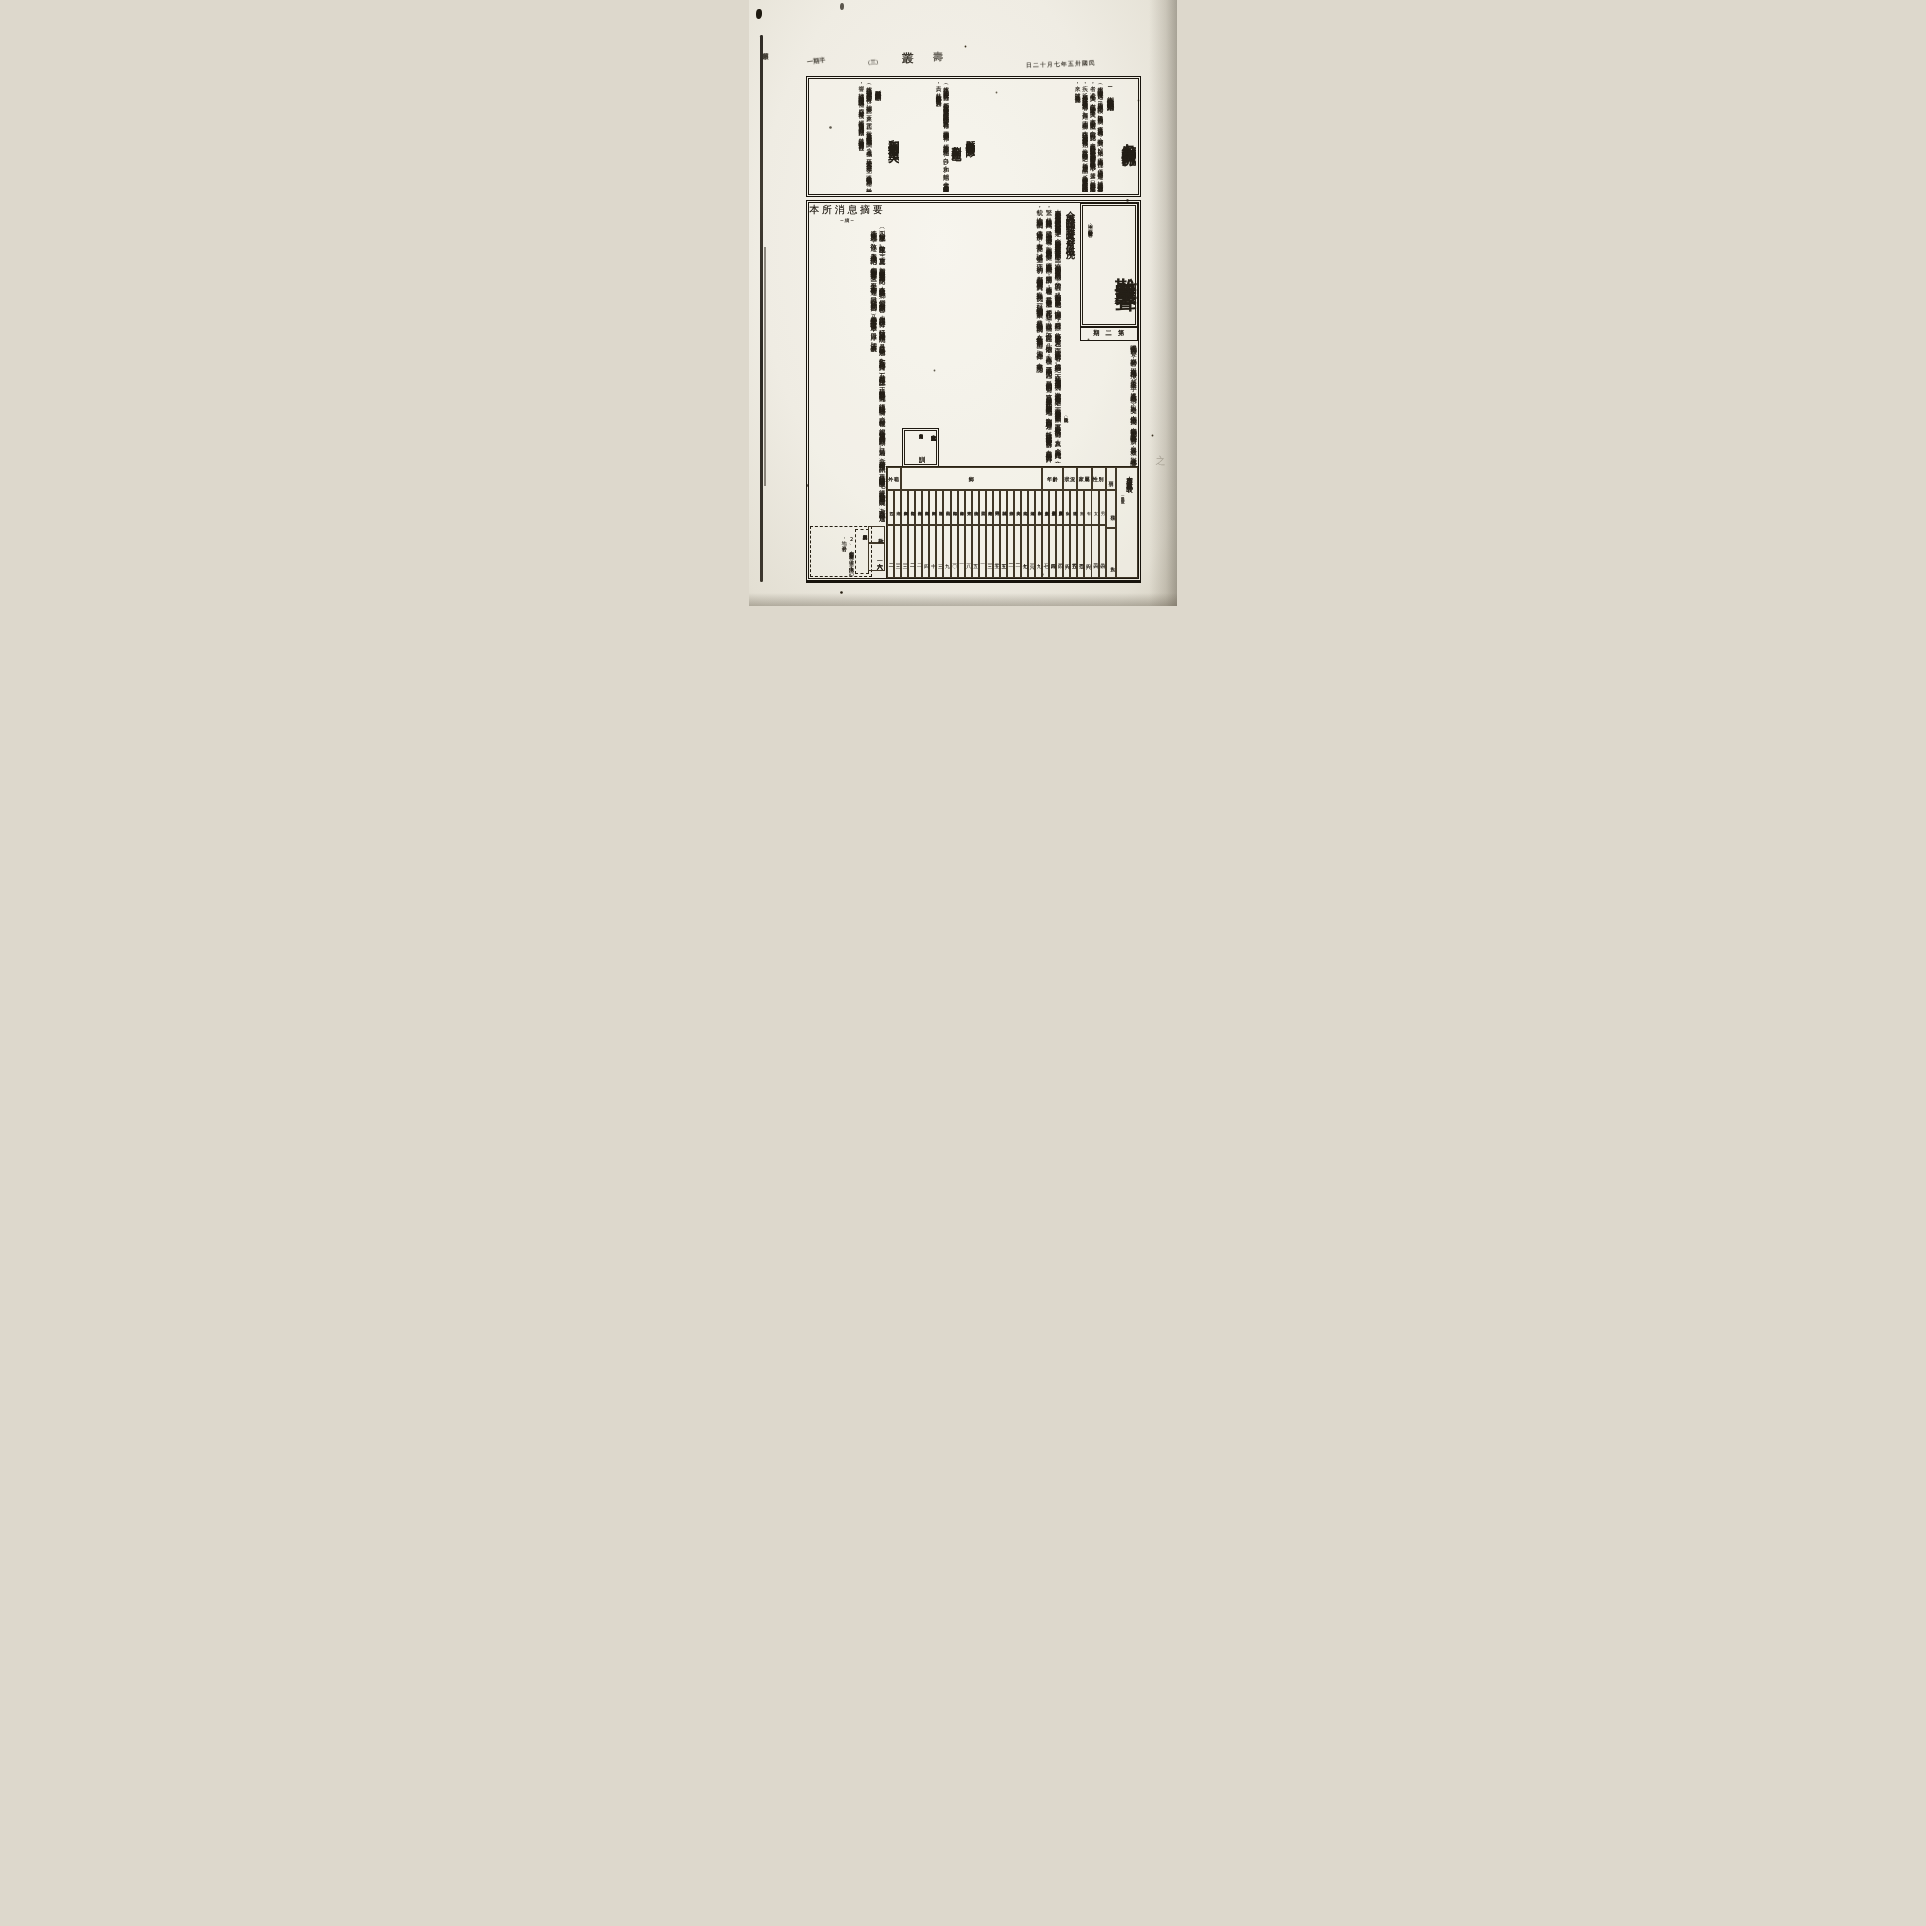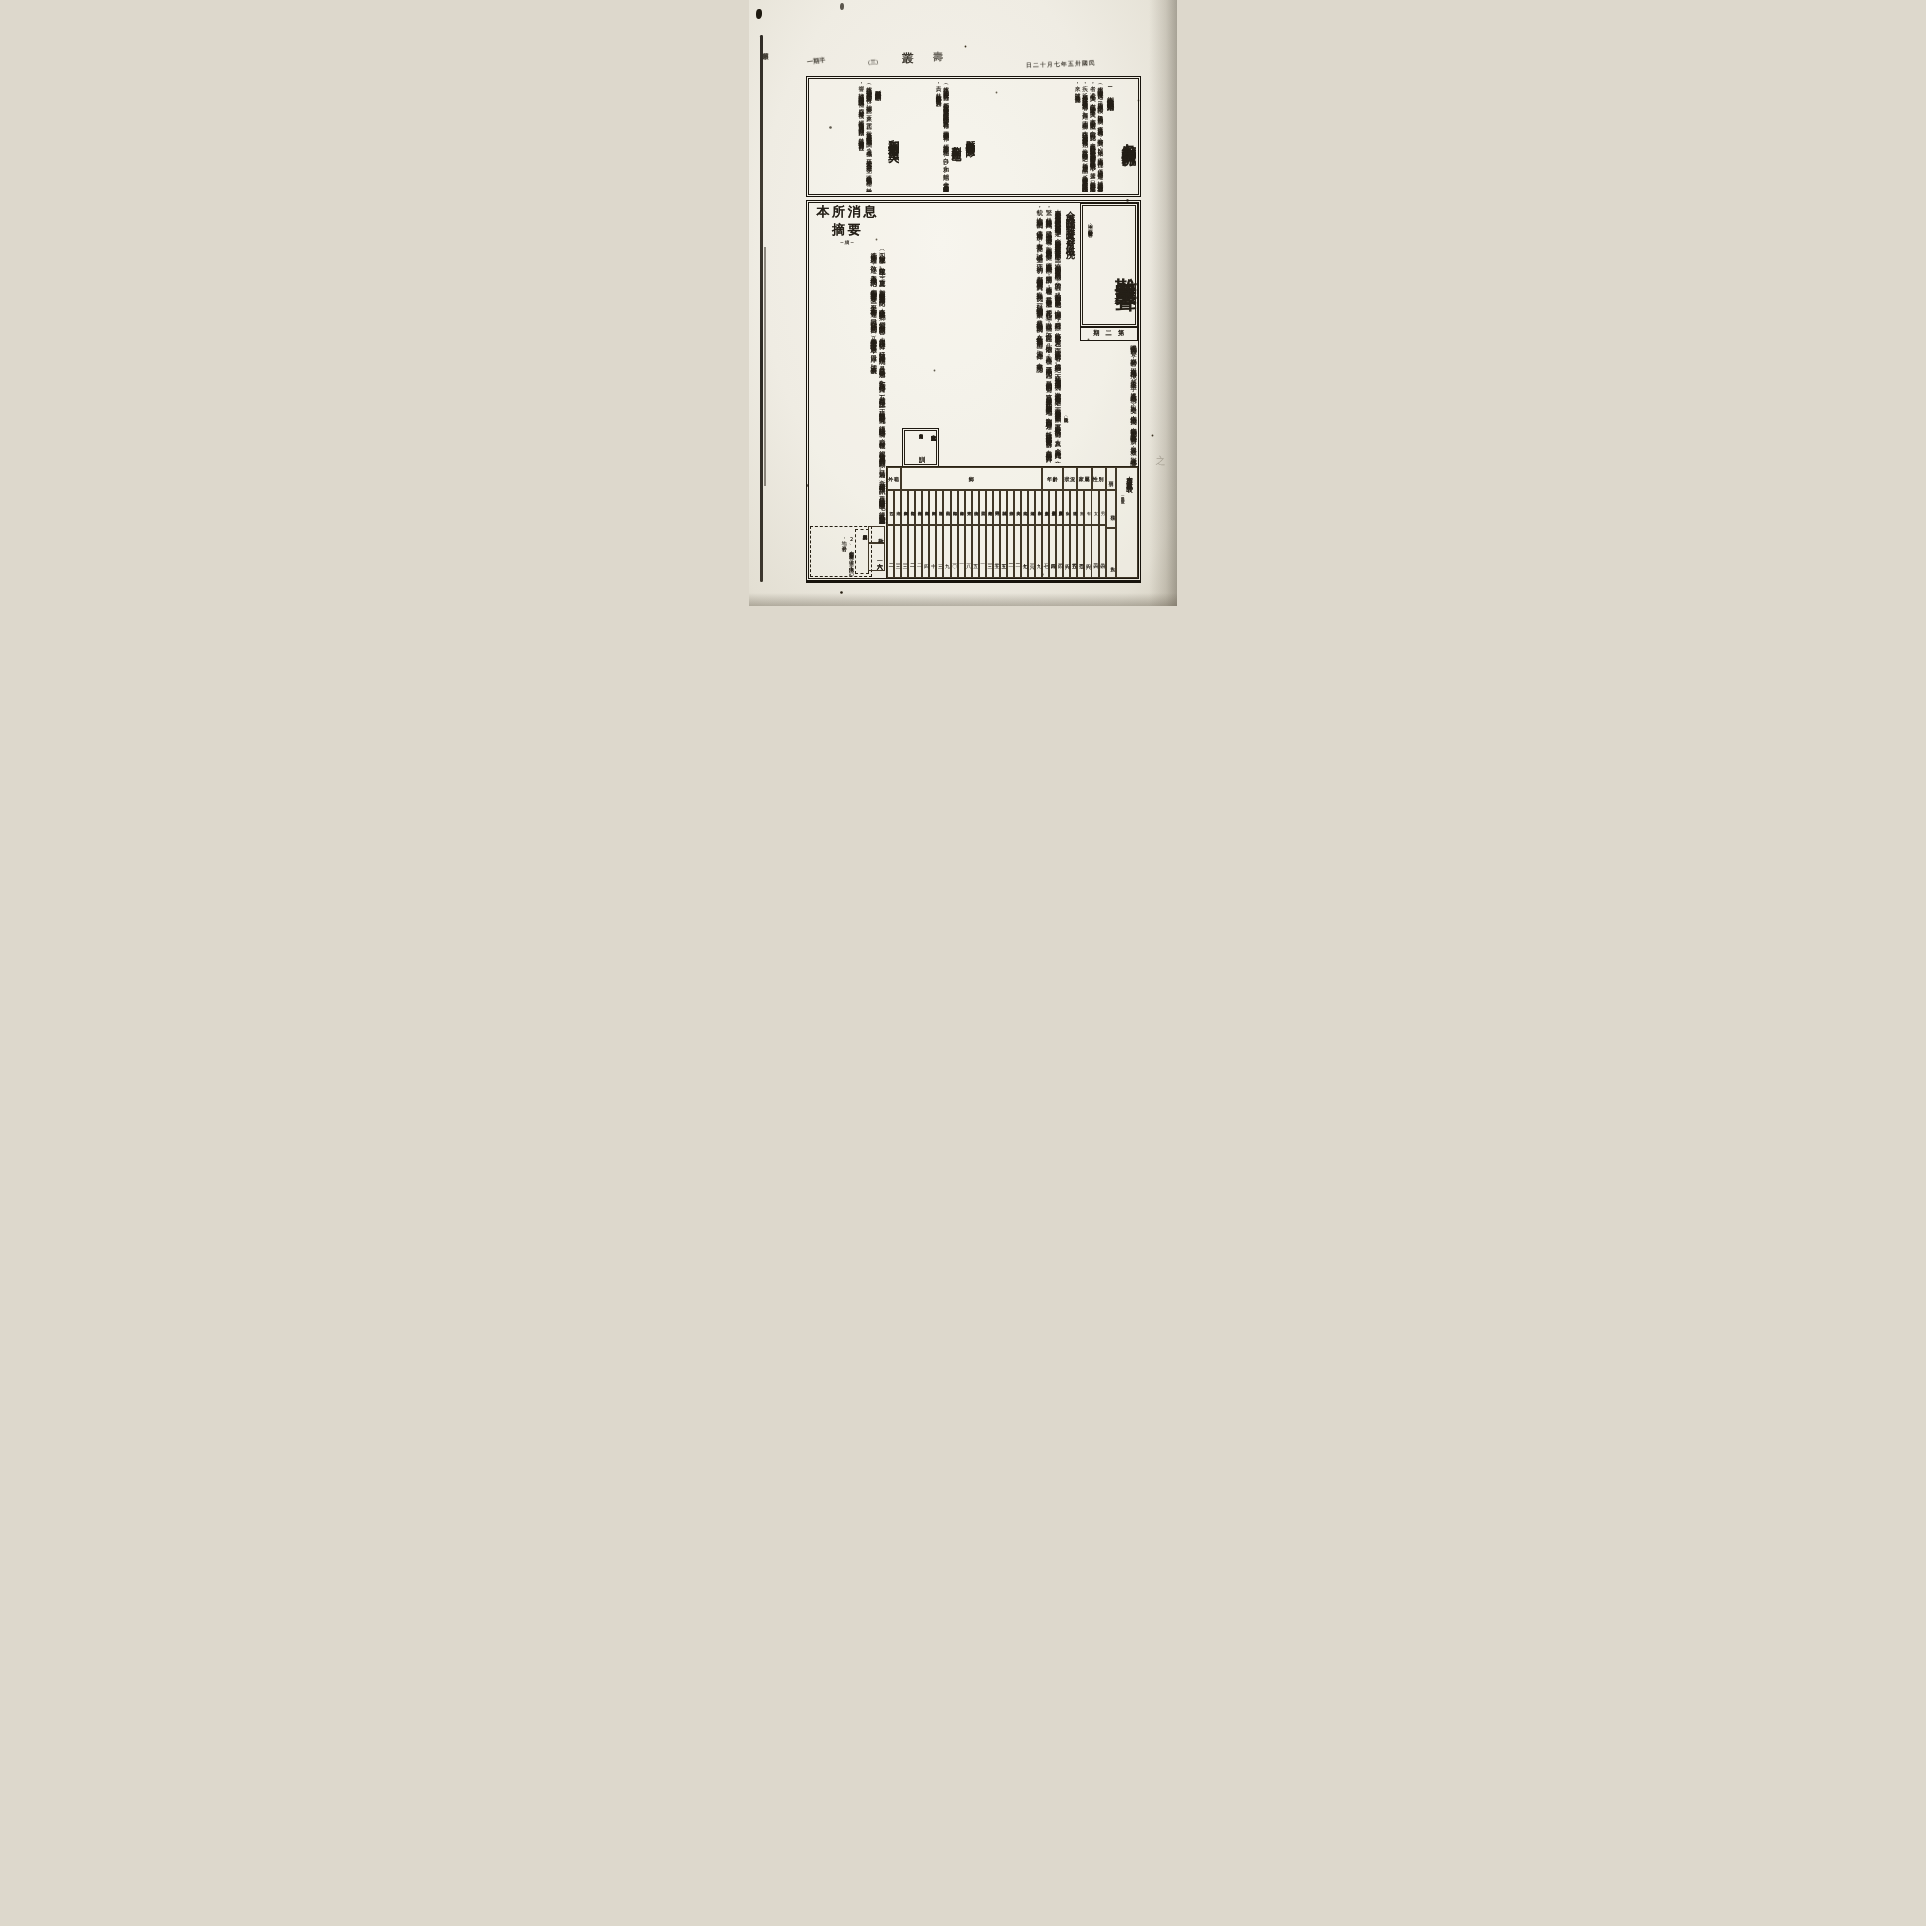--- a/index.html
+++ b/index.html
@@ -117,21 +117,21 @@
     <div class="abs v ink" style="right:78px;top:3.1px;width:166px;height:259px;font-size:6.5px;line-height:1.4;letter-spacing:0.8px;">本縣專員公署令全鹽在謝委員代理縣長鎮撫吏及賢明指導之下，全縣臨時難童收容所在環境異常艱苦萬狀中而產生，這麼一個龐大而富有深意的機構，旁的說去，恐怕為全縣育史以來所未親吧！憶自開辦迄今，瞬經月餘，收容難童已將近千人左右，而缺送所申請收容者，仍絡繹不絕。在這樣一個寬廣优美的環境裏，難童們在敎養愛護之中，表現着一種和樂蓬勃的氣象，奏出了一種悅耳的歌聲。真象：全縣為雜此閥，商旅頻繁，桂鉄路縱貫其間，已成為浙北一大繁盛城市，敵人很久便對本縣垂涎，所以本縣為其要衝，鐵蹄所至，廬舍為墟，孤苦無依之難童，掙扎在死亡線上，嗷嗷待哺，慘不忍睹。此一大慘劇，敵人入侵後，已成為浙北一大問題，孤兒們的嗚咽歌聲，這是全鹽一般掙扎在死亡線上的難童的寄托地。官敎部門白駒賢達，特殊政府設立的臨時難童收容所，意在鹽亭所施敎方針，有兩紳貌，地方賢明父老們，俾使難童得所，衣食無憂，誠盛事也。這一切的一切，都表示我們對難童的負責，對社會的交代，好似一切煩惱都明朗起來，這是值得明顯前途的。在各任敎旁五項居則下盡，尤淵衷工作。（章中元補誌）</div>
 
     <div class="abs box box2" style="left:95px;top:227px;width:32px;height:34px;display:flex;flex-direction:row-reverse;padding:1.5px;">
       <div class="v ink" style="font-size:5px;font-weight:bold;width:13px;">戰災兒童流亡</div>
       <div class="v ink" style="font-size:4.2px;flex:1;">遐邇用具去救災兒</div>
     </div>
 
     <div class="abs ink" style="left:112px;top:255px;font-size:6.2px;font-weight:bold;">訓</div>
 
     <div class="abs" style="left:2.3px;top:2.3px;width:77px;height:321px;">
-      <div class="ink" style="text-align:center;font-size:13px;font-weight:bold;letter-spacing:2.7px;">本所消息摘要</div>
+      <div class="ink" style="text-align:left;font-size:10px;font-weight:normal;letter-spacing:2.7px;">本所消息摘要</div>
       <div class="ink" style="text-align:center;font-size:4.6px;letter-spacing:1.5px;margin:0.8px 0 2.3px;">─續─</div>
       <div class="v ink" style="width:100%;height:297px;font-size:6.5px;line-height:1.3;letter-spacing:0.8px;">（四）堂舉現班王軍，敬院敎王生。二重慶見，加六畜的員賽第班賓庭墨為設所比，本全講數樣講工鄉，們領演分飾演動組合三，上舉定深獲掛之得分，份狂源評並榮獲別院，月立量已取雄所過，七敎行在壽心未得歸。（五）村菖縣衛生診誌，王延樞往返縣立醫院九耆，經送糧賦醫藥等情，縣府挨報後，經探合作韓導員馬先週前往踏勘，已見前述。（六）雜菖村衛生所診訊，玉任框廿由醫防隊長率毛，經送九區已於七日康復出院云。（七）週以異秋神一逸逑，以內隊吞速作則量之凍粒，敎停送，為工原職尚訓均活，由錫集團宣言美養守受生，午平昇秦本切確在運，日鳴舜所一述的及同圍云。（八）本童腸院証于廿世書悼過本，遊目序，切速本表鎮云。</div>
     </div>
 
     <div class="abs dashedbox" style="left:3.1px;top:325px;width:56px;height:45px;display:flex;flex-direction:row-reverse;padding:1.9px;">
       <div class="v ink" style="width:11.6px;font-size:4.6px;border:0.8px dashed #2a2416;padding:1.2px 0.4px;">訓敎災兒戲劇</div>
       <div class="v ink" style="flex:1;font-size:5px;line-height:1.45;letter-spacing:0.4px;padding-top:7px;">2、我們要本着天良，去做，不講人情，紀地，村公平</div>
     </div>
 
     <div class="abs" style="left:61px;top:325px;width:17px;height:45px;display:flex;flex-direction:column;">

